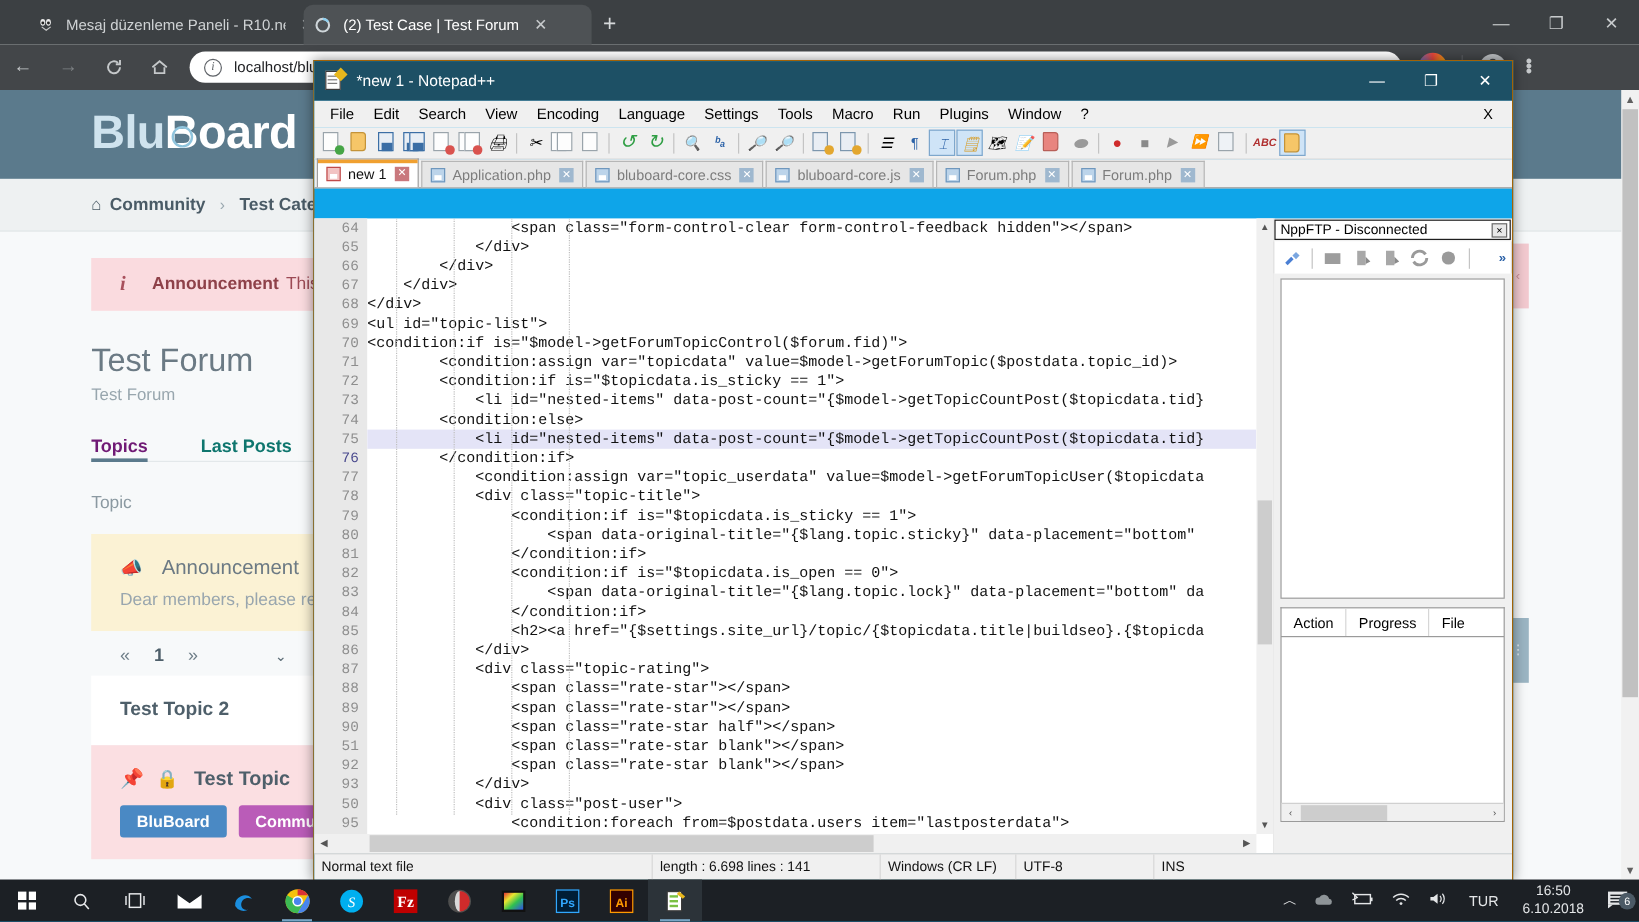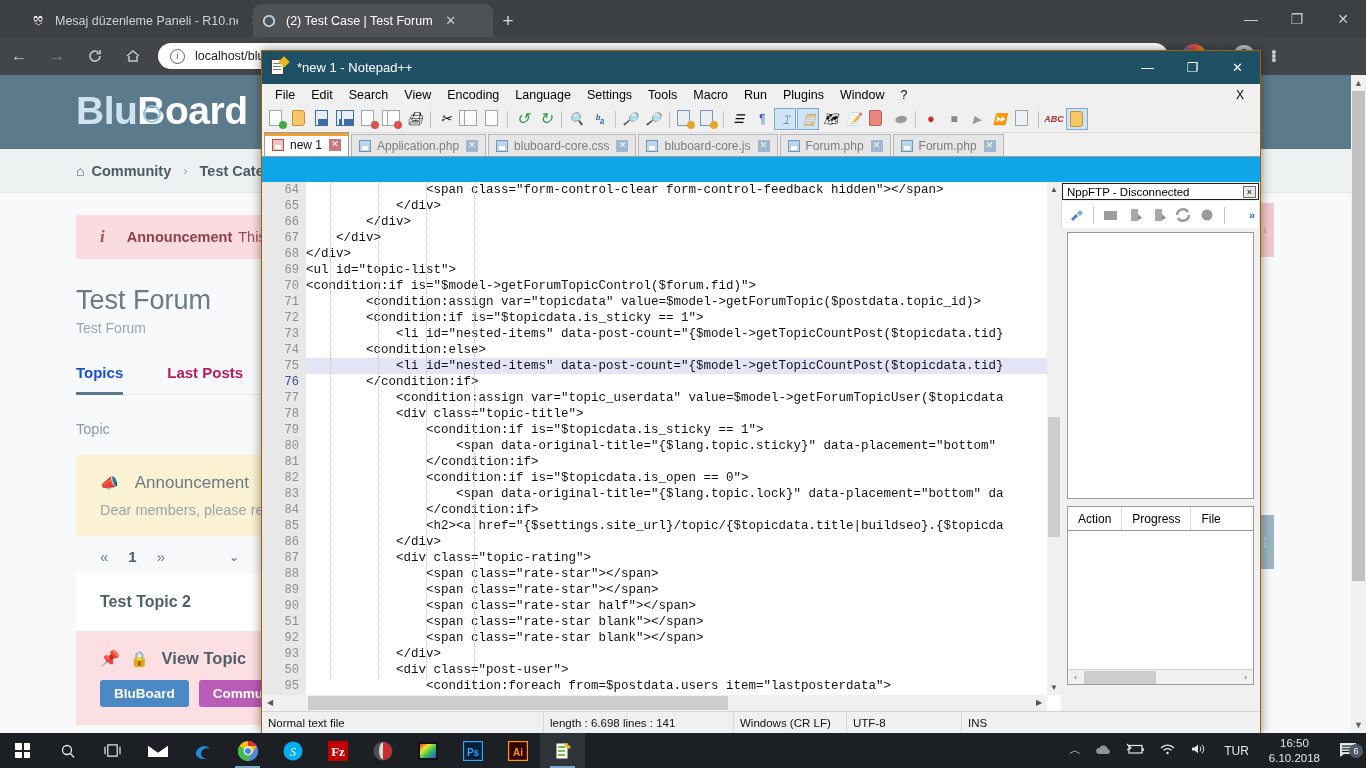--- a/index.html
+++ b/index.html
@@ -67,22 +67,22 @@
   .crumb-home .hico{margin-right:7px;font-size:14px;}
   .bb-body{ padding:22px 0 0 76px;}
   .bb-announce { width:1080px; background:#fadbdf; color:#9c4a55; height:44px; display:flex;
      align-items:center; padding-left:24px; font-size:14.5px; }
   .bb-announce .i { font-family:"Liberation Serif",serif; font-style:italic; font-weight:bold;
      margin-right:22px; font-size:17px; color:#a8505c;}
   .bb-announce b{margin-right:6px;color:#8e4149;}
   .bb-title{ margin-top:26px; font-size:27px; color:#6b7a84; font-weight:normal;}
   .bb-sub{ font-size:14px; color:#98a6ae; margin-top:4px;}
   .bb-tabs{ margin-top:28px; display:flex; gap:44px; font-size:15px; color:#6d7d87; font-weight:bold;}
-  .bb-tabs .on{ color:#1d4ed8; border-bottom:3px solid #5b7a8c; padding-bottom:0;}
-  .bb-tabs .off{ color:#be185d; padding-bottom:14px;}
+  .bb-tabs .on{ color:#701a75; border-bottom:3px solid #5b7a8c; padding-bottom:0;}
+  .bb-tabs .off{ color:#0f766e; padding-bottom:4px;}
   .bb-rule{ width:1080px;height:1px;background:#e3e8ea; margin-top:-1px;}
   .bb-colhead{ margin-top:26px; font-size:14.5px; color:#8b99a1;}
   .bb-card{ width:1080px; margin-top:18px; }
   .row-ann{ background:#fbf2d4; padding:18px 24px; }
   .row-ann .hd{ font-size:17px; color:#6c7a84; display:flex; align-items:center;}
   .row-ann .meg{ margin-right:16px; font-size:15px; color:#52616b;}
   .row-ann .txt{ color:#99a6ae; font-size:14.5px; margin-top:9px;}
   .row-pag{ background:#f7f9fa; padding:12px 24px 8px; display:flex; align-items:center;
             gap:20px; font-size:15px; color:#6d7d87; }
   .row-pag .pg{font-weight:bold;color:#4e5f6a;}
@@ -314,21 +314,21 @@
         </div>
 
         <div class="row-w">
           <span>Test Topic 2</span>
         </div>
 
         <div class="row-p">
           <div class="hd">
             <span class="pin">📌</span>
             <span class="lock">🔒</span>
-            <span>View Topic</span>
+            <span>Test Topic</span>
           </div>
           <div class="chips">
             <span class="chip blu">BluBoard</span>
             <span class="chip pur">Community</span>
           </div>
         </div>
       </div>
     </div>
 
     <div class="side-tab">‹</div>

